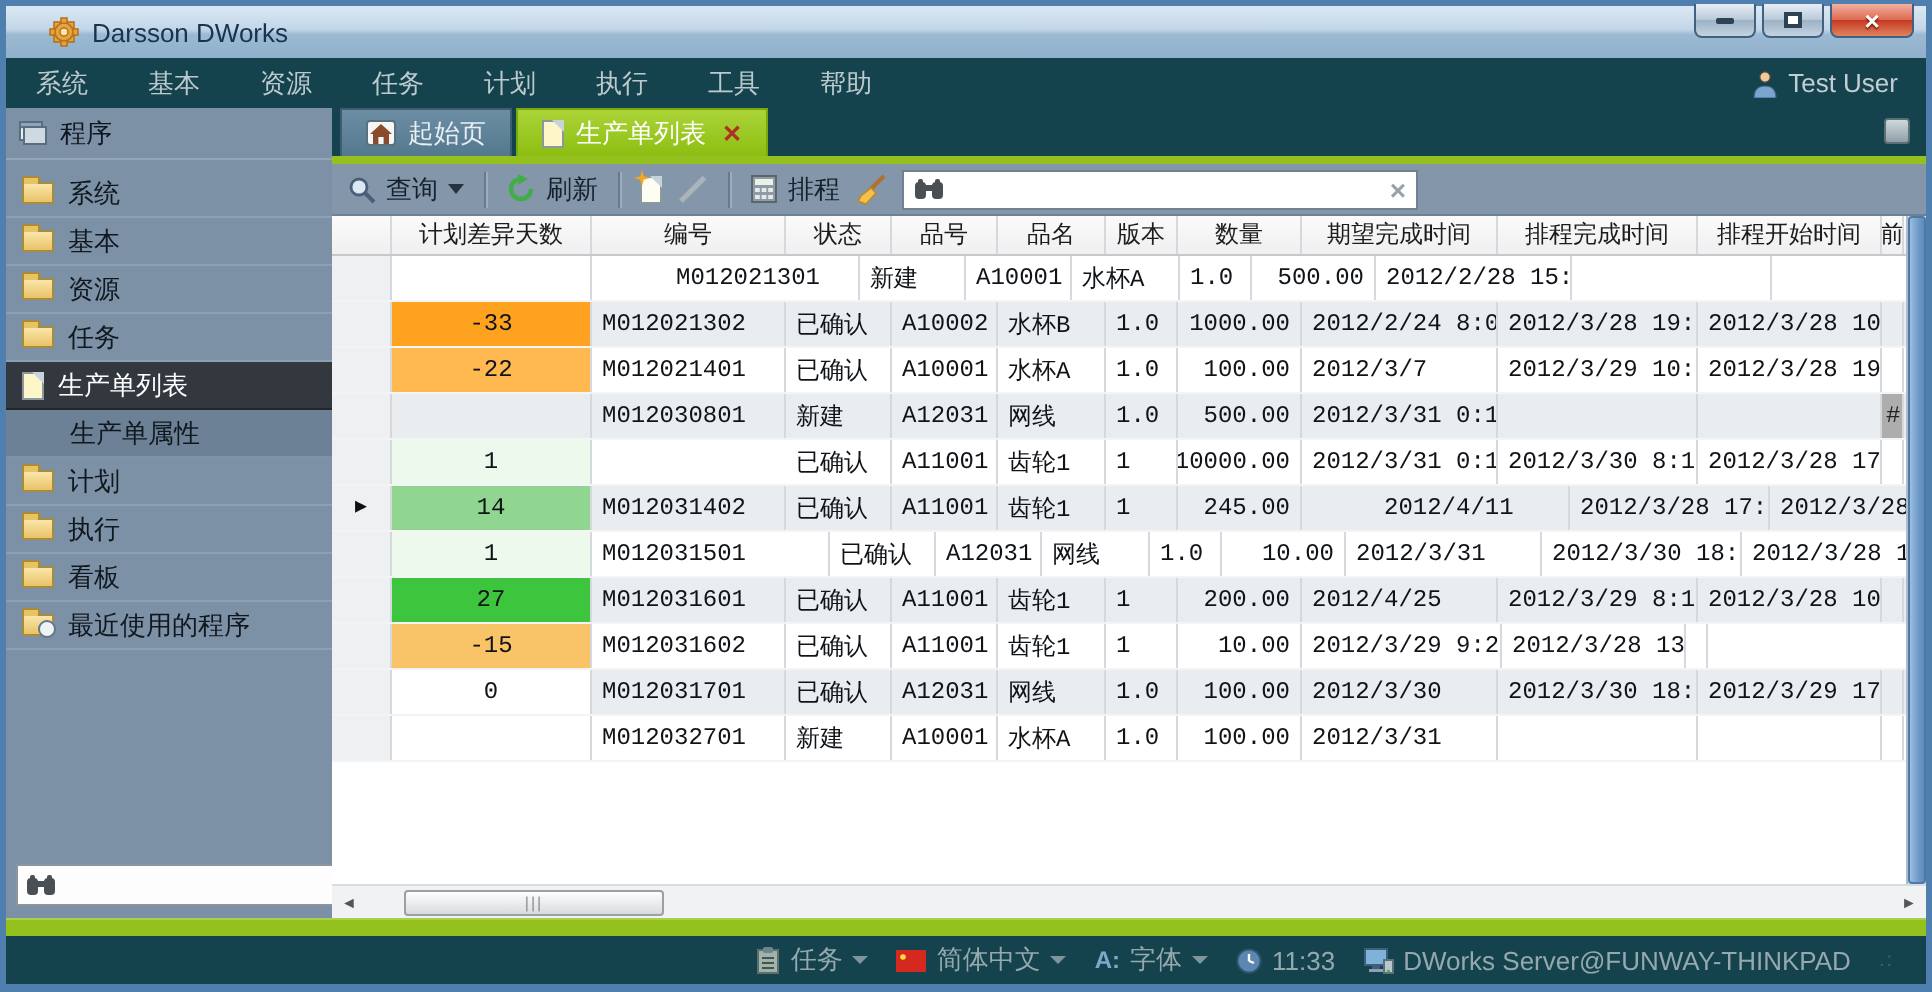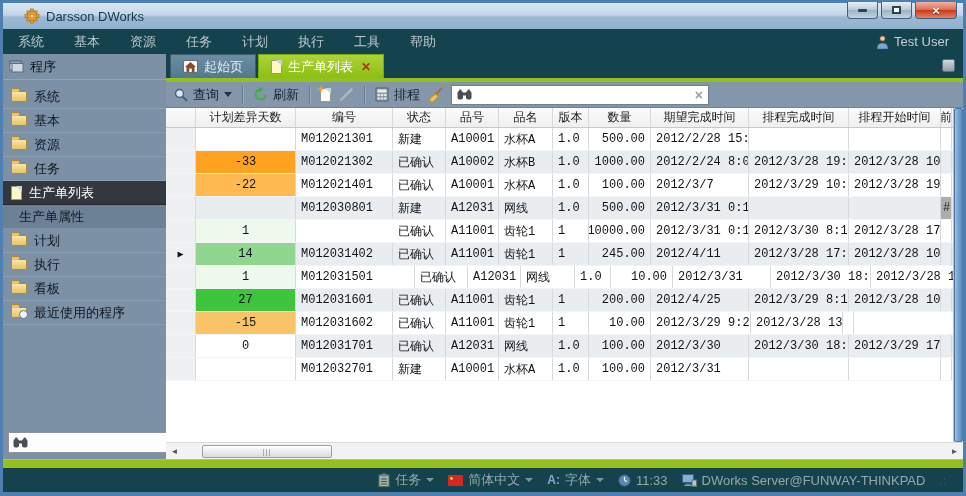--- a/index.html
+++ b/index.html
@@ -51,21 +51,21 @@
     position:absolute; right:6px; width:16px; height:16px; background:#f2f6fa;
     border:1px solid #7d90a2; border-radius:3px; color:#2d66b0; font-size:9px;
     display:flex; align-items:center; justify-content:center; cursor:pointer;
   }
   .side-list { margin-top:5px; }
   .side-item {
     height:24px; display:flex; align-items:center; gap:7px; padding:0 8px;
     color:#10181f; border-bottom:1px solid #8ba0b3; cursor:pointer;
   }
   .side-item.selected { background:#33383e; color:#fff; border-bottom-color:#22262b; }
-  .side-item.sub { background:#6d8196; padding-left:16px; border-bottom-color:#7e93a7; }
+  .side-item.sub { background:#6d8196; padding-left:32px; border-bottom-color:#7e93a7; }
   .side-search {
     position:absolute; left:5px; right:5px; bottom:6px; height:21px; background:#fdfdfd;
     border:1px solid #8a959f; display:flex; align-items:center; padding:0 4px; gap:4px;
   }
   .side-search input { flex:1; border:none; outline:none; font-size:12px; background:transparent; }
   .x-glyph { color:#9aa2a8; font-weight:bold; font-size:14px; line-height:12px; cursor:pointer; }
 
   
   .content { position:absolute; left:163px; right:0; top:51px; bottom:34px; background:#14434e; }
   .tabstrip { position:absolute; left:0; right:0; top:0; height:24px; display:flex; padding-left:4px; gap:2px; }
@@ -342,21 +342,21 @@
             <div class="hcell" style="width: 62px;">数量</div>
             <div class="hcell" style="width: 98px;">期望完成时间</div>
             <div class="hcell" style="width: 100px;">排程完成时间</div>
             <div class="hcell" style="width: 92px;">排程开始时间</div>
             <div class="hcell" style="width: 11px;">前</div>
           </div>
         <div>
             <div class="grid-row">
               <div class="cell al-c marker" style="width: 30px;"></div>
               <div class="cell al-c" style="width: 100px;"></div>
-              <div class="cell al-l" style="width: 97px;">M012021301</div>
+              <div class="cell al-l" style="width: 97px; margin-left: 37px;">M012021301</div>
               <div class="cell al-l" style="width: 53px;">新建</div>
               <div class="cell al-l" style="width: 53px;">A10001</div>
               <div class="cell al-l" style="width: 54px;">水杯A</div>
               <div class="cell al-l" style="width: 36px;">1.0</div>
               <div class="cell al-r" style="width: 62px;">500.00</div>
               <div class="cell al-l" style="width: 98px;">2012/2/28 15:00</div>
               <div class="cell al-l" style="width: 100px;"></div>
               <div class="cell al-l" style="width: 92px;"></div>
               <div class="cell al-l" style="width: 11px;"></div>
             </div>
@@ -418,21 +418,21 @@
             </div>
             <div class="grid-row alt">
               <div class="cell al-c marker" style="width: 30px;">▶</div>
               <div class="cell al-c" style="width: 100px; background: rgb(144, 214, 144);">14</div>
               <div class="cell al-l" style="width: 97px;">M012031402</div>
               <div class="cell al-l" style="width: 53px;">已确认</div>
               <div class="cell al-l" style="width: 53px;">A11001</div>
               <div class="cell al-l" style="width: 54px;">齿轮1</div>
               <div class="cell al-l" style="width: 36px;">1</div>
               <div class="cell al-r" style="width: 62px;">245.00</div>
-              <div class="cell al-l" style="width: 98px;">2012/4/11</div>
+              <div class="cell al-l" style="width: 98px; margin-left: 36px;">2012/4/11</div>
               <div class="cell al-l" style="width: 100px;">2012/3/28 17:13</div>
               <div class="cell al-l" style="width: 92px;">2012/3/28 10:52</div>
               <div class="cell al-l" style="width: 11px;"></div>
             </div>
             <div class="grid-row">
               <div class="cell al-c marker" style="width: 30px;"></div>
               <div class="cell al-c" style="width: 100px; background: rgb(237, 249, 237);">1</div>
               <div class="cell al-l" style="width: 119px;">M012031501</div>
               <div class="cell al-l" style="width: 53px;">已确认</div>
               <div class="cell al-l" style="width: 53px;">A12031</div>

